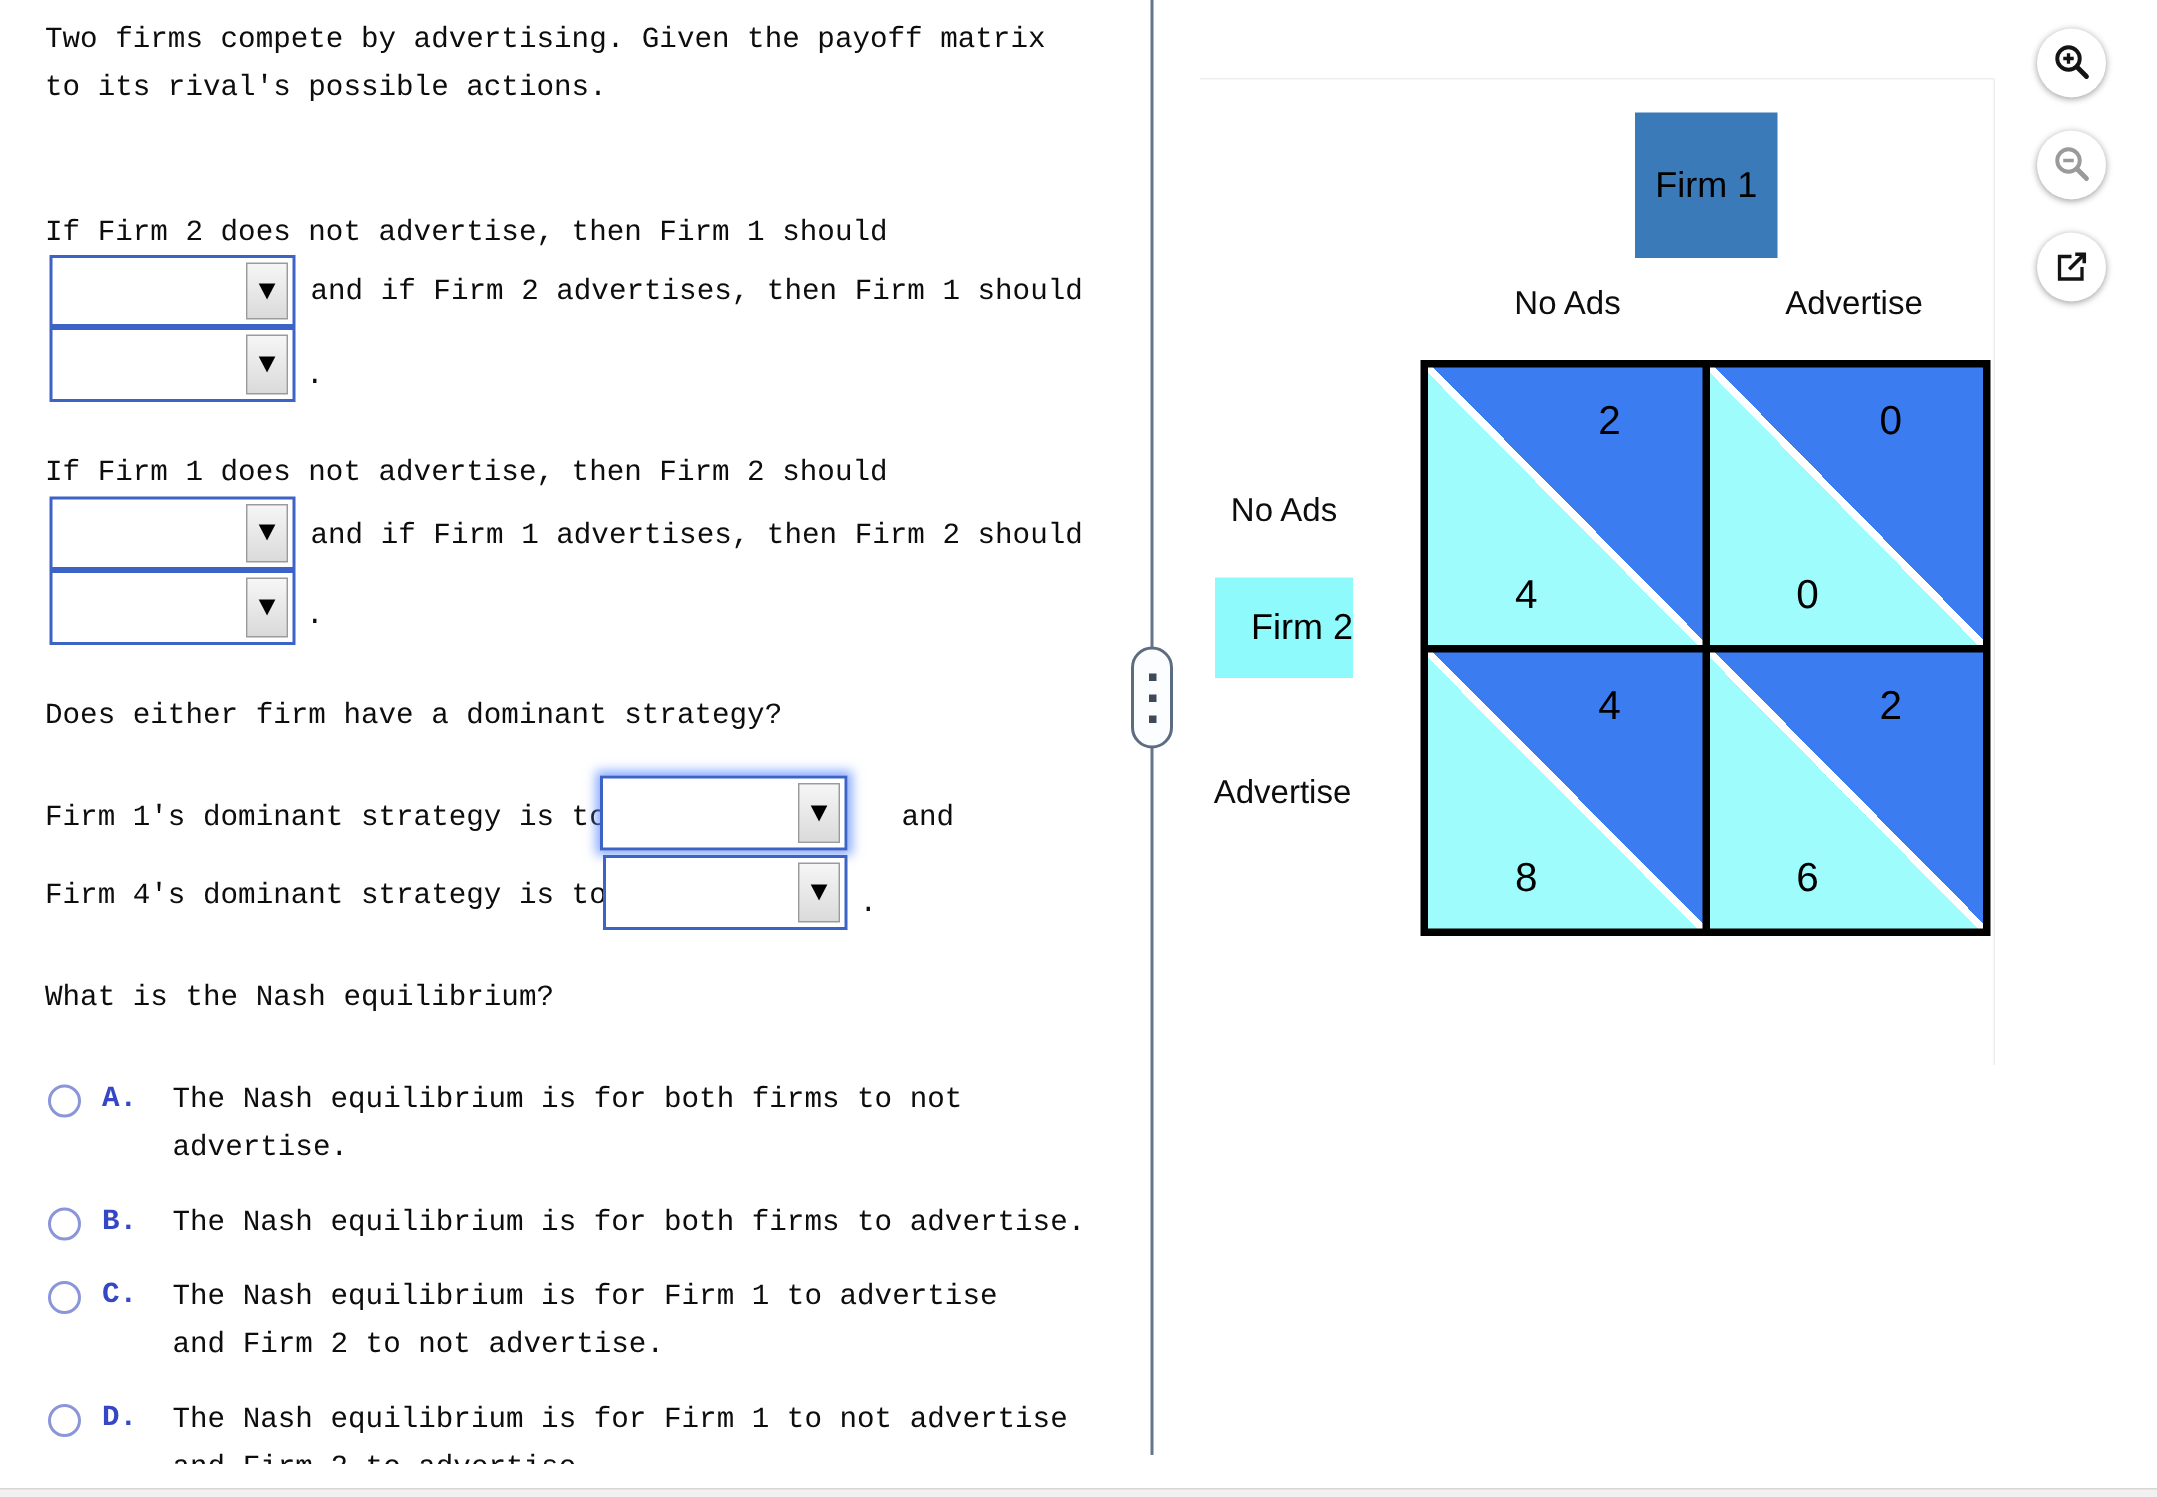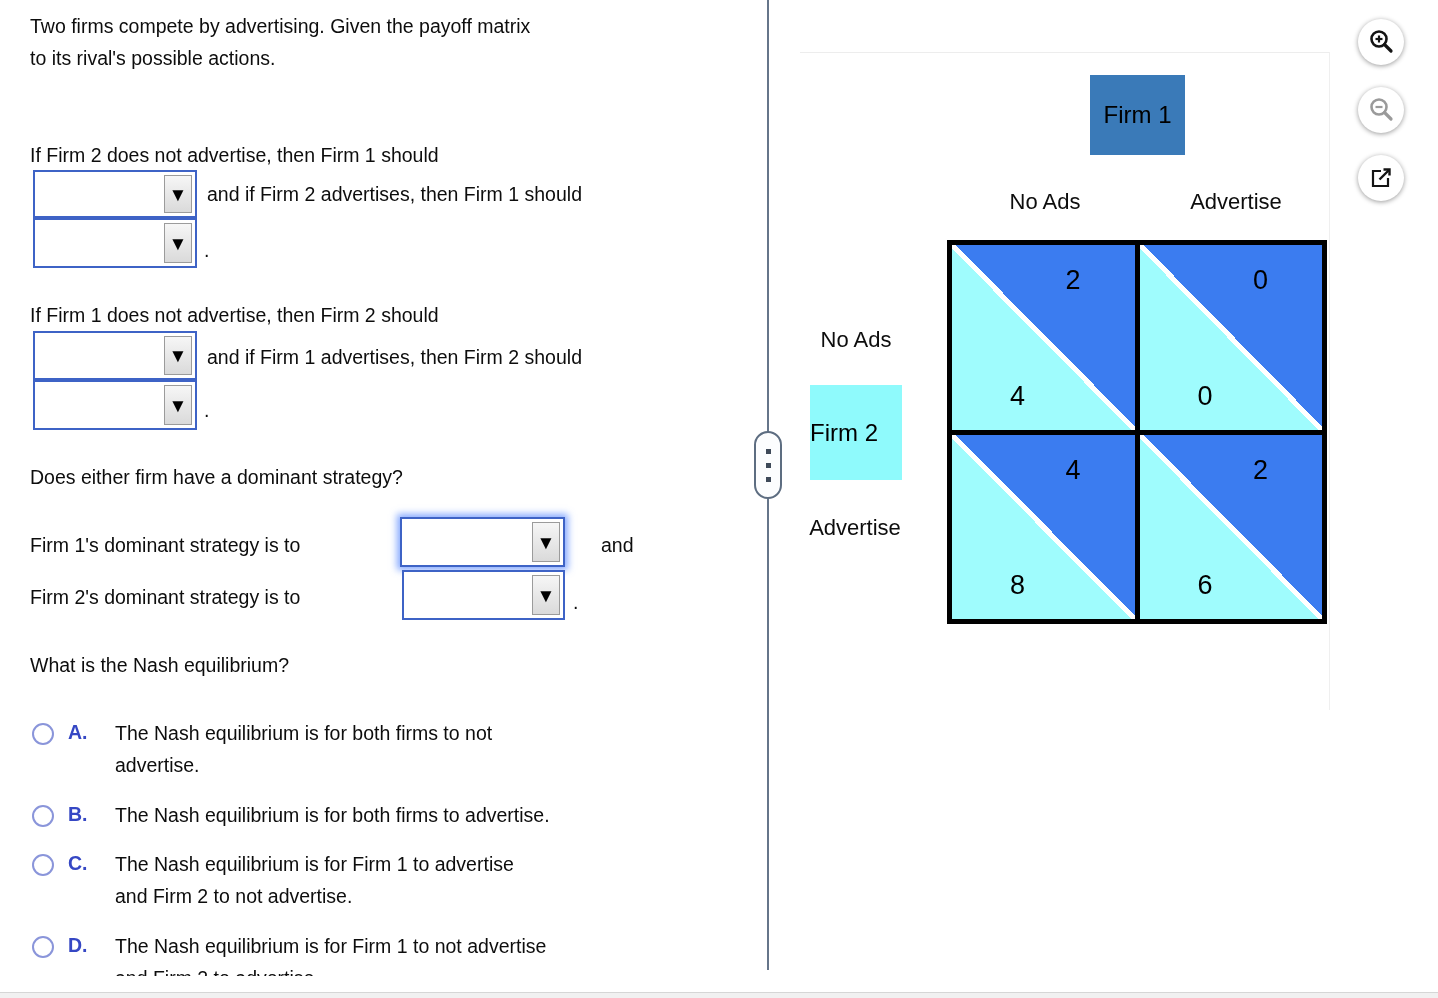--- a/index.html
+++ b/index.html
@@ -3,21 +3,21 @@
 <meta charset="utf-8">
 <style>
   * { box-sizing: border-box; margin: 0; padding: 0; }
   html,body { width:1438px; height:998px; background:#fff; font-family:"Liberation Sans", sans-serif; }
   #root { position:relative; width:1438px; height:998px; overflow:hidden; background:#fff; color:#111; }
 
   .abs { position:absolute; }
   .txt { font-size:19.5px; line-height:24px; color:#0d0d0d; white-space:nowrap; }
 
   
-  #left-pane { position:absolute; left:0; top:0; width:766px; height:976px; overflow:hidden; }
+  #left-pane { position:absolute; left:0; top:0; width:766px; height:976px; overflow:hidden;font-family:Liberation Mono, monospace; }
 
   .intro-line { display:block; height:32px; }
 
   
   .dd { position:absolute; background:#fff; border:2px solid #3e63c6; }
   .dd .btn { position:absolute; top:3px; bottom:3px; right:3px; width:28px;
              background:linear-gradient(#f6f6f6,#dadada); border:1px solid #9b9b9b;
              display:flex; align-items:center; justify-content:center; }
   .dd .btn span { font-size:19px; color:#000; line-height:1; }
   .dd.focused { box-shadow:0 0 7px 3px rgba(93,140,255,.75); border-color:#3e63c6; }
@@ -32,24 +32,24 @@
   #divider-handle { position:absolute; left:754px; top:431px; width:28px; height:68px;
                     background:#fcfdfe; border:2px solid #5d6d81; border-radius:14px; z-index:5;
                     display:flex; flex-direction:column; align-items:center; justify-content:center; gap:9px; }
   #divider-handle i { width:5px; height:5px; background:#3f4a59; display:block; }
 
   
   .card-top { position:absolute; left:800px; top:52px; width:529px; height:1px; background:#ededed; }
   .card-right { position:absolute; left:1329px; top:52px; width:1px; height:658px; background:#efefef; }
 
   
-  #firm1-box { position:absolute; left:1090px; top:75px; width:95px; height:80px; background:#3a7ab8;
+  #firm1-box { position:absolute; left:1090px; top:75px; width:95px; height:97px; background:#3a7ab8;
                display:flex; align-items:center; justify-content:center; font-size:24px; color:#000; }
-  #firm2-box { position:absolute; left:810px; top:385px; width:92px; height:95px; background:#8ffafc;
-               display:flex; align-items:center; justify-content:flex-start; font-size:24px; color:#000; }
+  #firm2-box { position:absolute; left:810px; top:385px; width:92px; height:67px; background:#8ffafc;
+               display:flex; align-items:center; justify-content:flex-end; font-size:24px; color:#000; }
   .colhdr { position:absolute; top:189px; width:130px; text-align:center; font-size:22px; color:#0d0d0d; }
   .rowhdr { position:absolute; width:120px; text-align:center; font-size:22px; color:#0d0d0d; }
 
   #matrix { position:absolute; left:947px; top:240px; width:380px; height:384px;
             background:#000; padding:5px; display:grid;
             grid-template-columns:1fr 1fr; grid-template-rows:1fr 1fr; gap:5px; }
   .cell { position:relative;
           background:linear-gradient(to bottom left,
                      #3b7cf0 0 calc(50% - 2.5px),
                      #ffffff calc(50% - 2.5px) calc(50% + 2.5px),
@@ -113,21 +113,21 @@
 
     <div class="abs txt" style="left:30px; top:533px;">Firm 1's dominant strategy is to</div>
     <div class="dd focused" style="left:400px; top:517px; width:165px; height:50px;">
       <span></span>
       <div class="btn">
           <span>▼</span>
         </div>
     </div>
     <div class="abs txt" style="left:601px; top:533px;">and</div>
 
-    <div class="abs txt" style="left:30px; top:585px;">Firm 2's dominant strategy is to</div>
+    <div class="abs txt" style="left:30px; top:585px;">Firm 4's dominant strategy is to</div>
     <div class="dd" style="left:402px; top:570px; width:163px; height:50px;">
       <span></span>
       <div class="btn">
           <span>▼</span>
         </div>
     </div>
     <div class="abs txt" style="left:573px; top:590px;">.</div>
 
     <div class="abs txt" style="left:30px; top:653px;">What is the Nash equilibrium?</div>
 

